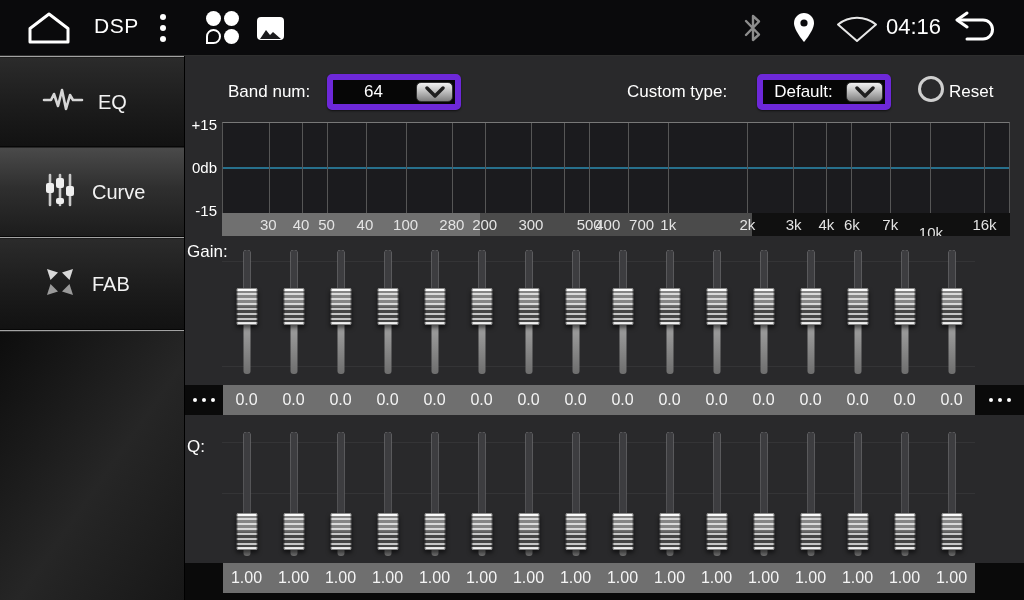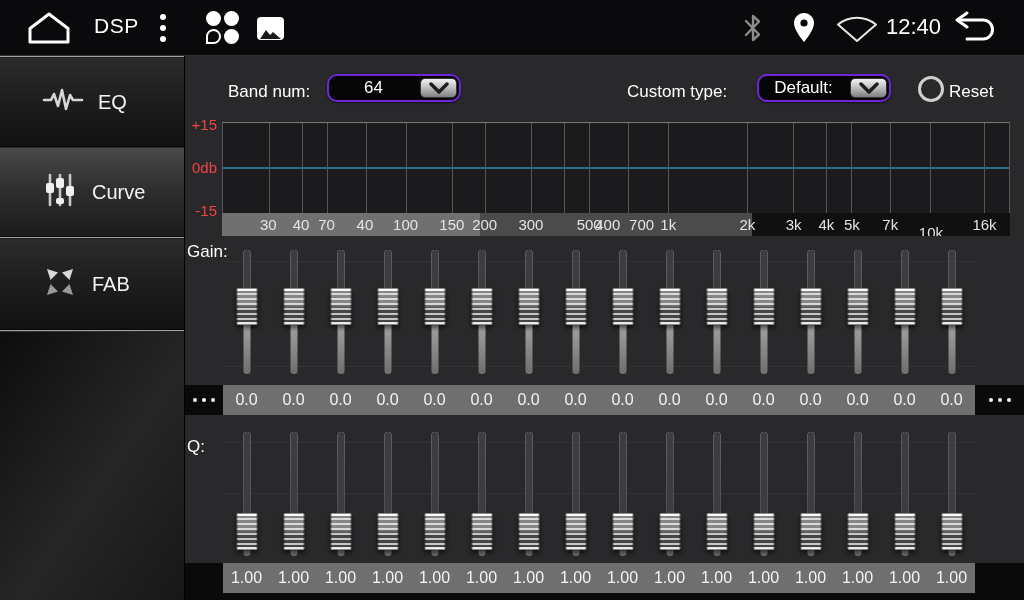--- a/index.html
+++ b/index.html
@@ -21,30 +21,30 @@
   #sidebar{left:0;top:56px;width:185px;height:544px;background:#a3a3a3;border-right:1px solid #000;box-sizing:border-box;}
   .side-item{position:absolute;left:0;width:184px;display:flex;align-items:center;padding-left:42px;box-sizing:border-box;gap:14px;
              background:linear-gradient(180deg,#2b2b2b 0%,#1c1c1c 55%,#121212 100%);border-bottom:1px solid #070707;border-top:1px solid rgba(255,255,255,.05);}
   .side-item.active{background:linear-gradient(180deg,#4a4a4a 0%,#2f2f2f 45%,#1c1c1c 100%);}
   .side-item .lbl{font-size:20px;color:#f2f2f2;}
   #side-filler{left:0;top:275px;width:184px;height:269px;background:linear-gradient(125deg,#0d0d0d 0%,#262626 55%,#171717 100%);border-top:1px solid rgba(255,255,255,.05);}
 
   
   #content{left:185px;top:56px;width:839px;height:544px;background:#29292b;}
   .ctl-label{position:absolute;font-size:17px;color:#fff;}
-  .dropdown{position:absolute;width:134px;height:28px;background:#060606;border:2px solid #6d28d9;border-radius:10px;display:flex;box-sizing:border-box;box-shadow:0 1px 2px rgba(0,0,0,.6);}
+  .dropdown{position:absolute;width:134px;height:36px;background:#060606;border:6px solid #6d28d9;border-radius:5px;display:flex;box-sizing:border-box;box-shadow:0 1px 2px rgba(0,0,0,.6);}
   .dd-value{flex:1;display:flex;align-items:center;justify-content:center;font-size:17px;color:#fff;}
   .dd-btn{width:37px;margin:2px;border-radius:5px;background:linear-gradient(180deg,#f2f2f2 0%,#c2c2c2 45%,#808080 100%);display:flex;align-items:center;justify-content:center;border:1px solid #333;box-sizing:border-box;}
   .radio{position:absolute;width:20px;height:20px;border-radius:50%;border:3px solid #cfcfcf;background:transparent;box-sizing:content-box;}
 
   
   #grid{left:37px;top:66px;width:788px;height:91px;background:#1b1b1e;border-top:1px solid #787878;border-left:1px solid #565656;border-right:1px solid #565656;box-sizing:border-box;}
   .vline{position:absolute;top:0;bottom:0;width:1px;background:#565656;}
   #zero-line{position:absolute;left:0;right:0;top:44px;height:2px;}
-  .ylab{position:absolute;left:0;width:32px;text-align:right;font-size:15px;color:#ef4444;}
+  .ylab{position:absolute;left:0;width:32px;text-align:right;font-size:15px;color:#ffffff;}
   #strip{left:37px;top:157px;width:788px;height:23px;overflow:hidden;}
   .seg{position:absolute;top:0;bottom:0;}
   .ftick{position:absolute;top:0;height:23px;line-height:23px;font-size:15px;color:#e4e4e4;transform:translateX(-50%);}
 
   
   .slider-row{position:absolute;left:38px;width:752px;height:132px;display:flex;}
   .slider-cell{flex:1;position:relative;}
   .track{position:absolute;left:50%;transform:translateX(-50%);top:4px;bottom:4px;width:7px;border-radius:3px;
          background:linear-gradient(180deg,#d2d2d2 0%,#a8a8a8 55%,#6e6e6e 100%);}
   .track-dark{position:absolute;left:50%;transform:translateX(-50%);top:4px;width:7px;border-radius:3px;background:#3d3d40;}
@@ -105,21 +105,21 @@
     <svg width="24" height="32" viewBox="0 0 24 32">
         <path d="M12 1 C6.5 1 2 5.5 2 11 c0 7.5 10 19 10 19 s10 -11.5 10 -19 C22 5.5 17.5 1 12 1 Z" fill="#fff"></path>
         <circle cx="12" cy="11" r="3.6" fill="#0a0a0c"></circle>
       </svg>
   </span>
   <span class="icon" style="left:834px;top:16px;">
     <svg width="46" height="28" viewBox="0 0 46 28">
         <path d="M23 25 L4 8.5 C15 -0.5 31 -0.5 42 8.5 Z" fill="none" stroke="#e8e8e8" stroke-width="2" stroke-linejoin="round"></path>
       </svg>
   </span>
-  <span id="clock" class="abs">12:40</span>
+  <span id="clock" class="abs">04:16</span>
   <span class="icon" style="left:950px;top:11px;">
     <svg width="52" height="34" viewBox="0 0 52 34">
         <path d="M9 9 H33 a9.5 9.5 0 0 1 0 19 H17" fill="none" stroke="#fff" stroke-width="3" stroke-linecap="round"></path>
         <path d="M17 2 L7 9 L17 16" fill="none" stroke="#fff" stroke-width="3" stroke-linejoin="round" stroke-linecap="round"></path>
       </svg>
   </span>
 </div>
 
 <div id="sidebar" class="abs">
   <div class="side-item" style="top:1px;height:90px;">
@@ -213,34 +213,34 @@
       <div class="vline" style="left: 84.8023%;"></div>
       <div class="vline" style="left: 89.9657%;"></div>
       <div class="vline" style="left: 96.7697%;"></div>
     </div>
   <div id="strip" class="abs">
       <div class="seg" style="left: 0%; width: 32.7%; background: rgb(112, 112, 112);"></div>
       <div class="seg" style="left: 32.7%; width: 34.6%; background: rgb(75, 75, 75);"></div>
       <div class="seg" style="left: 67.3%; width: 32.7%; background: rgb(16, 16, 16);"></div>
       <div class="ftick" style="left: 5.86971%;">30</div>
       <div class="ftick" style="left: 10.0343%;">40</div>
-      <div class="ftick" style="left: 13.2647%;">70</div>
+      <div class="ftick" style="left: 13.2647%;">50</div>
       <div class="ftick" style="left: 18.1356%;">40</div>
       <div class="ftick" style="left: 23.299%;">100</div>
-      <div class="ftick" style="left: 29.1687%;">150</div>
+      <div class="ftick" style="left: 29.1687%;">280</div>
       <div class="ftick" style="left: 33.3333%;">200</div>
       <div class="ftick" style="left: 39.203%;">300</div>
       <div class="ftick" style="left: 43.3677%; margin-left: 44px;">400</div>
       <div class="ftick" style="left: 46.598%;">500</div>
       <div class="ftick" style="left: 51.4689%; margin-left: 14px;">700</div>
       <div class="ftick" style="left: 56.6323%;">1k</div>
       <div class="ftick" style="left: 66.6667%;">2k</div>
       <div class="ftick" style="left: 72.5364%;">3k</div>
       <div class="ftick" style="left: 76.701%;">4k</div>
-      <div class="ftick" style="left: 79.9313%;">5k</div>
+      <div class="ftick" style="left: 79.9313%;">6k</div>
       <div class="ftick" style="left: 84.8023%;">7k</div>
       <div class="ftick" style="left: 89.9657%; margin-top: 8px;">10k</div>
       <div class="ftick" style="left: 96.7697%;">16k</div>
     </div>
 
   <span class="sec-label" style="top:186px;">Gain:</span>
   <div class="faint" style="top:205px;"></div>
   <div class="faint" style="top:310px;"></div>
   <div id="gain-sliders" class="slider-row" style="top:190px;">
       <div class="slider-cell">

